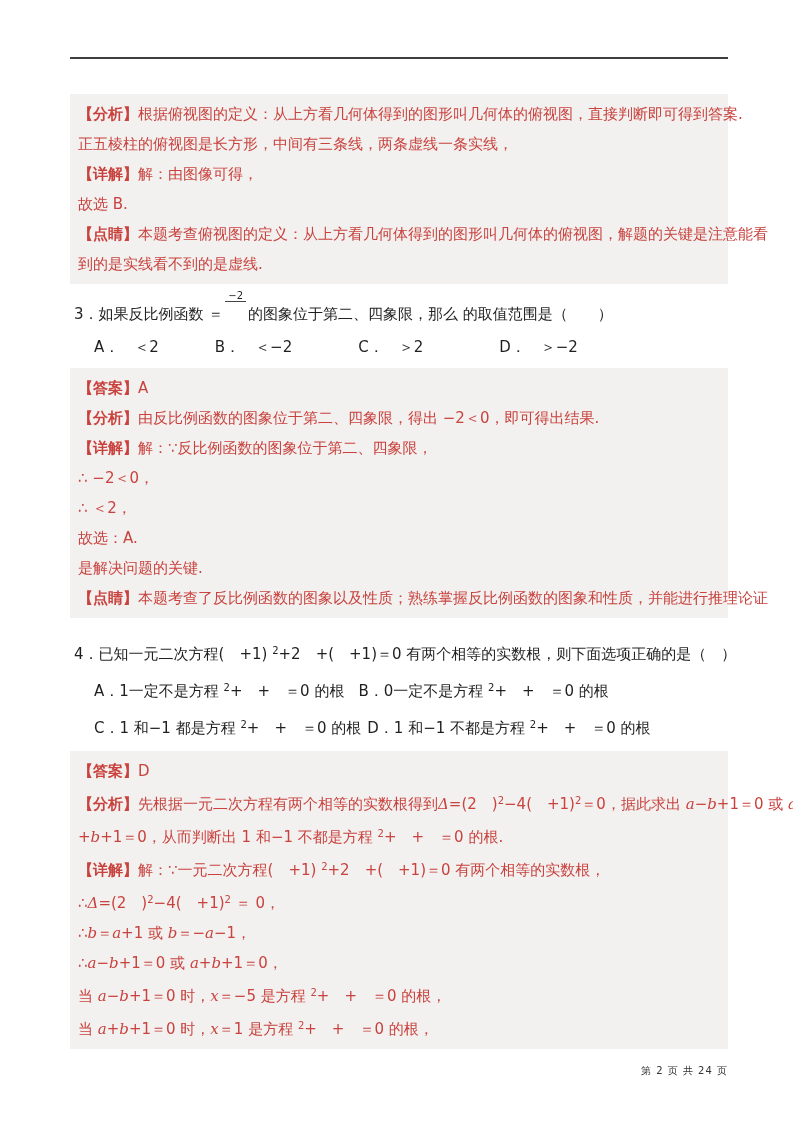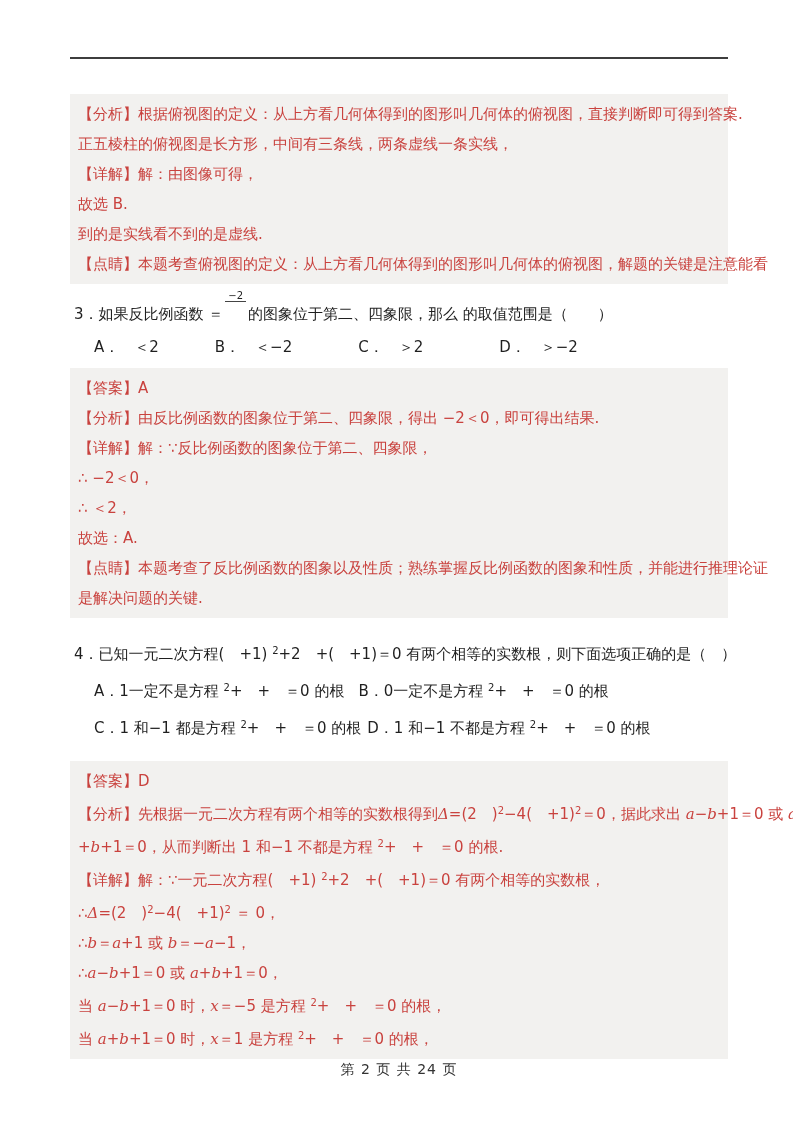--- a/index.html
+++ b/index.html
@@ -7,64 +7,64 @@
   .page{position:relative;width:793px;height:1122px;background:#ffffff;overflow:hidden;
         font-family:"DejaVu Sans",sans-serif;font-size:15px;color:#1f1f1f;}
   .content{position:absolute;left:70px;top:0;width:658px;}
   .rule{margin-top:57px;height:2px;background:#3e3e3e;}
   .blk{box-sizing:border-box;}
   .solution{background:var(--blockbg,#f2f1ef);color:var(--red,#c9423e);padding:5px 8px;width:100%;}
   .solution .line{line-height:30px;white-space:pre;}
   .question{padding-left:4px;color:#1f1f1f;}
   .question .line{line-height:33px;white-space:pre;}
   .ind{padding-left:20px;}
-  .lab{font-weight:normal;}
+  .lab{font-weight:bold;}
   .sup{font-size:10px;vertical-align:5px;}
   .iv{font-style:italic;font-family:"DejaVu Serif",serif;}
   .frac{display:inline-block;vertical-align:-4px;text-align:center;margin:0 2px;}
   .frac .num{display:block;font-size:10px;line-height:11px;border-bottom:1px solid #444;padding:0 3px;}
   .frac .den{display:block;height:10px;min-width:12px;}
   .gap{display:inline-block;}
-  .footer{text-align:center;margin-top:0;color:#333;font-size:14px;letter-spacing:1px;line-height:20px;}
+  .footer{text-align:right;margin-top:12px;color:#333;font-size:10px;letter-spacing:1px;line-height:20px;}
 </style>
 </head>
 <body>
 
 <div class="page">
   <div class="content">
     <div class="rule"></div>
     <div id="doc">
         <div class="blk solution" style="margin-top: 35px;">
           <div class="line"><span class="lab">【分析】</span><span>根据俯视图的定义：从上方看几何体得到的图形叫几何体的俯视图，直接判断即可得到答案.</span></div>
           <div class="line"><span>正五棱柱的俯视图是长方形，中间有三条线，两条虚线一条实线，</span></div>
           <div class="line"><span class="lab">【详解】</span><span>解：由图像可得，</span></div>
           <div class="line"><span>故选 B.</span></div>
+          <div class="line"><span class="lab">【点睛】</span><span>本题考查俯视图的定义：从上方看几何体得到的图形叫几何体的俯视图，解题的关键是注意能看</span></div>
           <div class="line"><span>到的是实线看不到的是虚线.</span></div>
-          <div class="line"><span class="lab">【点睛】</span><span>本题考查俯视图的定义：从上方看几何体得到的图形叫几何体的俯视图，解题的关键是注意能看</span></div>
         </div>
         <div class="blk question" style="margin-top: 6px;">
           <div class="line"><span>3．如果反比例函数 ＝</span><span class="frac"><span class="num">−2</span><span class="den">　</span></span><span>的图象位于第二、四象限，那么 的取值范围是（　　）</span></div>
           <div class="line ind"><span>A．　＜2</span><span class="gap" style="width: 56px;"></span><span>B．　＜−2</span><span class="gap" style="width: 66px;"></span><span>C．　＞2</span><span class="gap" style="width: 76px;"></span><span>D．　＞−2</span></div>
         </div>
         <div class="blk solution" style="margin-top: 4px;">
           <div class="line"><span class="lab">【答案】</span><span>A</span></div>
           <div class="line"><span class="lab">【分析】</span><span>由反比例函数的图象位于第二、四象限，得出 −2＜0，即可得出结果.</span></div>
           <div class="line"><span class="lab">【详解】</span><span>解：∵反比例函数的图象位于第二、四象限，</span></div>
           <div class="line"><span>∴ −2＜0，</span></div>
           <div class="line"><span>∴ ＜2，</span></div>
           <div class="line"><span>故选：A.</span></div>
+          <div class="line"><span>是解决问题的关键.</span></div>
           <div class="line"><span class="lab">【点睛】</span><span>本题考查了反比例函数的图象以及性质；熟练掌握反比例函数的图象和性质，并能进行推理论证</span></div>
-          <div class="line"><span>是解决问题的关键.</span></div>
         </div>
         <div class="blk question" style="margin-top: 16px;">
           <div class="line"><span>4．已知一元二次方程(　+1) </span><span class="sup">2</span><span>+2　+(　+1)＝0 有两个相等的实数根，则下面选项正确的是（　）</span></div>
           <div class="line ind"><span>A．1一定不是方程 </span><span class="sup">2</span><span>+　+　＝0 的根</span><span class="gap" style="width: 14px;"></span><span>B．0一定不是方程 </span><span class="sup">2</span><span>+　+　＝0 的根</span></div>
           <div class="line ind"><span>C．1 和−1 都是方程 </span><span class="sup">2</span><span>+　+　＝0 的根</span><span class="gap" style="width: 6px;"></span><span>D．1 和−1 不都是方程 </span><span class="sup">2</span><span>+　+　＝0 的根</span></div>
         </div>
-        <div class="blk solution" style="margin-top: 16px;">
+        <div class="blk solution" style="margin-top: 6px;">
           <div class="line"><span class="lab">【答案】</span><span>D</span></div>
           <div class="line"><span class="lab">【分析】</span><span>先根据一元二次方程有两个相等的实数根得到</span><span class="iv">Δ</span><span>=(2　)</span><span class="sup">2</span><span>−4(　+1)</span><span class="sup">2</span><span>＝0，据此求出 </span><span class="iv">a</span><span>−</span><span class="iv">b</span><span>+1＝0 或 </span><span class="iv">a</span></div>
           <div class="line"><span>+</span><span class="iv">b</span><span>+1＝0，从而判断出 1 和−1 不都是方程 </span><span class="sup">2</span><span>+　+　＝0 的根.</span></div>
           <div class="line"><span class="lab">【详解】</span><span>解：∵一元二次方程(　+1) </span><span class="sup">2</span><span>+2　+(　+1)＝0 有两个相等的实数根，</span></div>
           <div class="line"><span>∴</span><span class="iv">Δ</span><span>=(2　)</span><span class="sup">2</span><span>−4(　+1)</span><span class="sup">2</span><span> ＝ 0，</span></div>
           <div class="line"><span>∴</span><span class="iv">b</span><span>＝</span><span class="iv">a</span><span>+1 或 </span><span class="iv">b</span><span>＝−</span><span class="iv">a</span><span>−1，</span></div>
           <div class="line"><span>∴</span><span class="iv">a</span><span>−</span><span class="iv">b</span><span>+1＝0 或 </span><span class="iv">a</span><span>+</span><span class="iv">b</span><span>+1＝0，</span></div>
           <div class="line"><span>当 </span><span class="iv">a</span><span>−</span><span class="iv">b</span><span>+1＝0 时，</span><span class="iv">x</span><span>＝−5 是方程 </span><span class="sup">2</span><span>+　+　＝0 的根，</span></div>
           <div class="line"><span>当 </span><span class="iv">a</span><span>+</span><span class="iv">b</span><span>+1＝0 时，</span><span class="iv">x</span><span>＝1 是方程 </span><span class="sup">2</span><span>+　+　＝0 的根，</span></div>
         </div>

